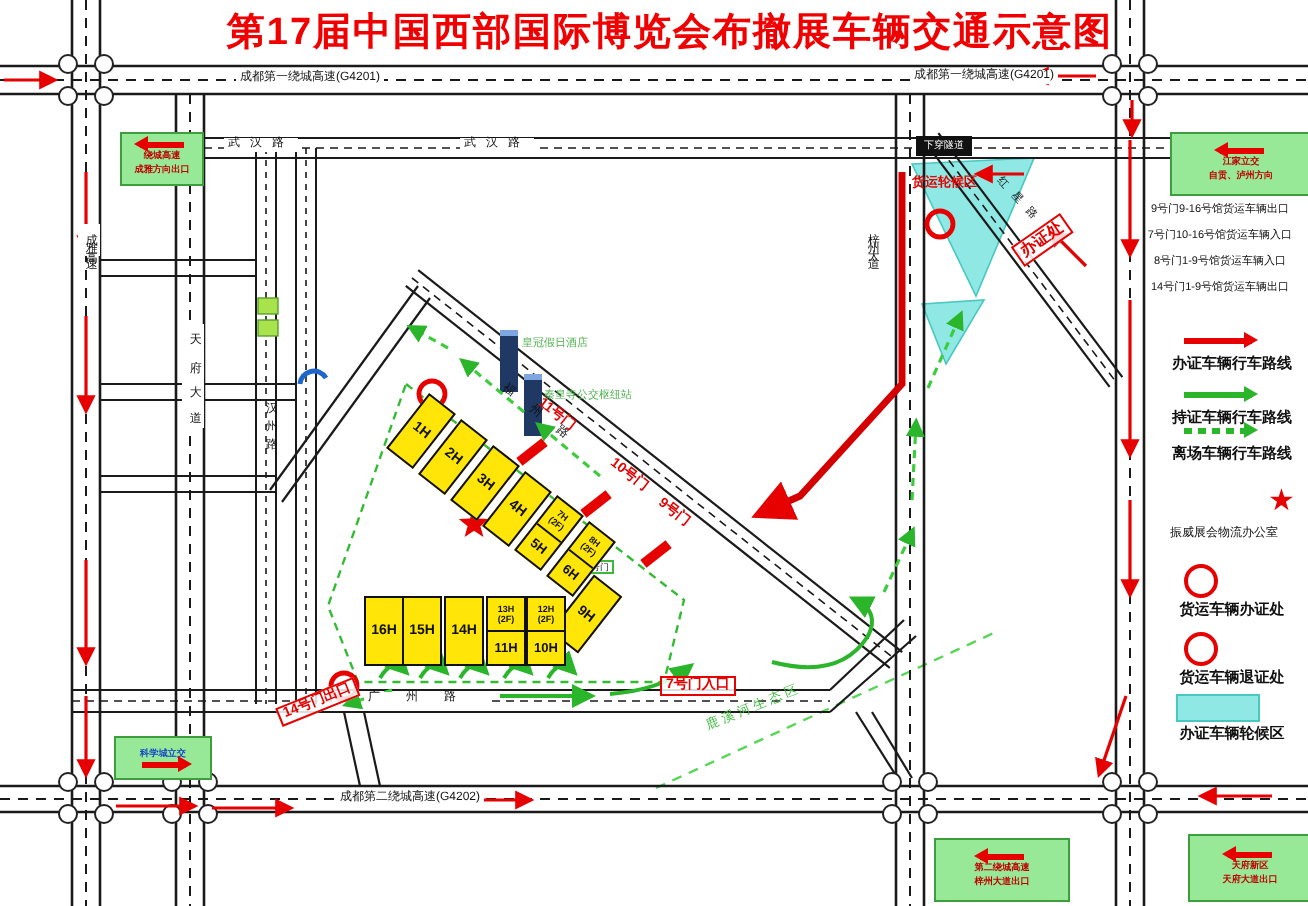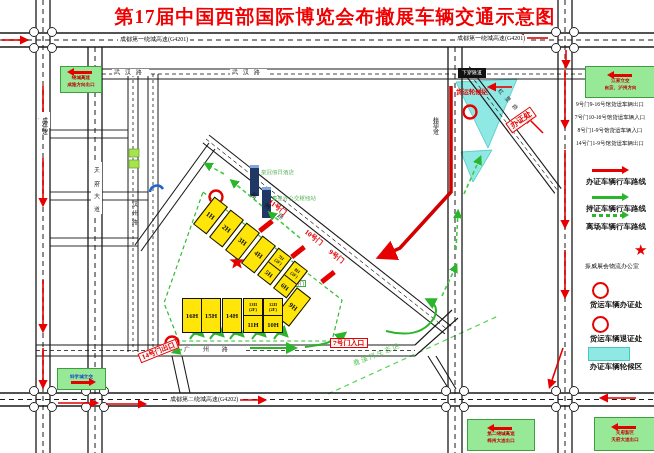--- a/index.html
+++ b/index.html
@@ -1,17 +1,17 @@
 <!DOCTYPE html>
 <html><head>
 <meta charset="utf-8">
 <style>
   html,body{margin:0;padding:0;background:#fff;}
   #stage{position:relative;width:654px;height:453px;background:#fff;overflow:hidden;
-         font-family:Liberation Serif, serif;}
+         font-family:Liberation Sans, sans-serif;}
   svg{position:absolute;left:0;top:0;}
   .lbl{position:absolute;color:#111;line-height:1.15;white-space:nowrap;}
   .v{writing-mode:vertical-rl;}
   .roadname{font-size:6px;background:#fff;padding:0 2px;}
   .title{font-size:19px;font-weight:bold;color:#F00000;letter-spacing:1px;text-align:center;}
   .red{color:#E60000;}
   .redbox{position:absolute;border:1.5px solid #E60000;color:#E60000;font-weight:bold;
           background:rgba(255,255,255,.85);padding:0 2px;line-height:1.2;}
   .hall{position:absolute;background:#FFE608;border:1px solid #111;color:#111;
         display:flex;align-items:center;justify-content:center;font-weight:bold;font-size:7px;}

